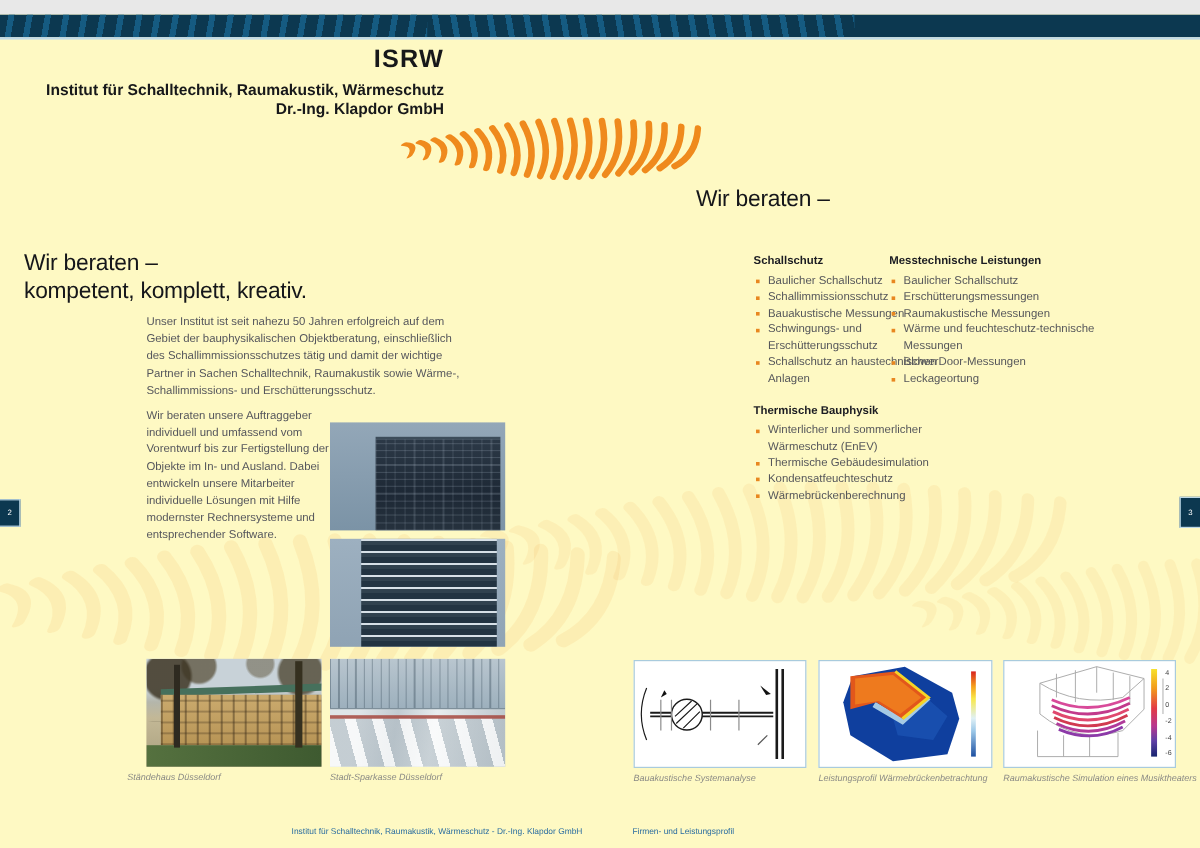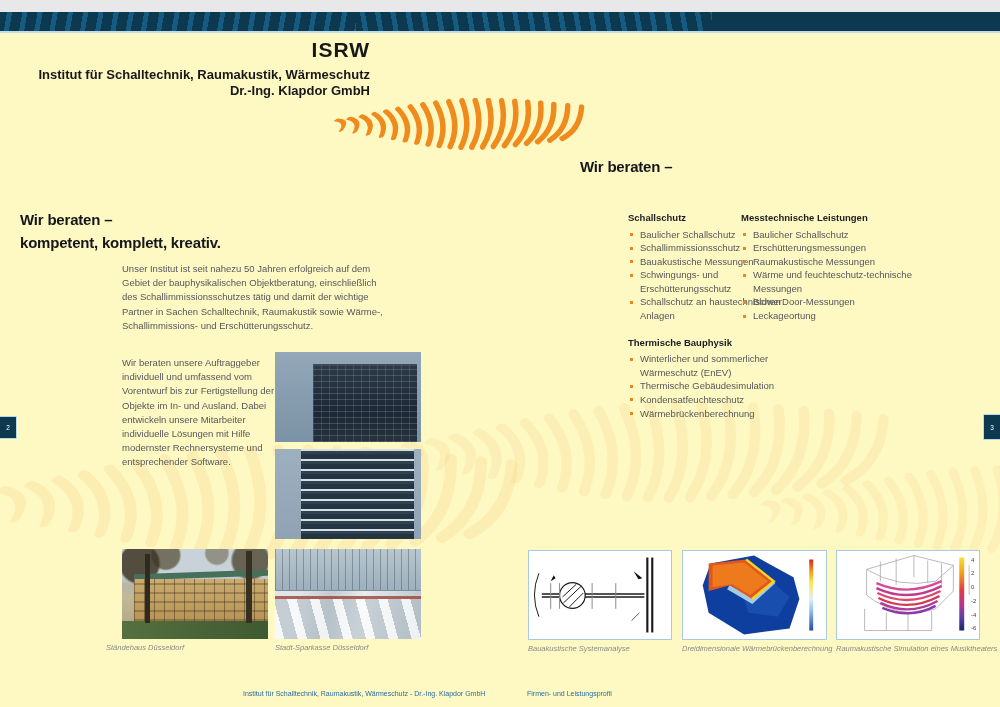--- a/index.html
+++ b/index.html
@@ -23,26 +23,26 @@
   .logo-line{font-size:13px;font-weight:bold;line-height:16px;}
   .logo-wave{position:absolute;left:334px;top:86px;width:256px;height:52px;}
 
   
   .bgwave{position:absolute;pointer-events:none;}
   .w1{left:-30px;top:415px;width:560px;height:150px;opacity:.09;}
   .w2{left:400px;top:360px;width:500px;height:160px;opacity:.08;}
   .w3{left:760px;top:430px;width:430px;height:135px;opacity:.07;}
 
   
-  .page-heading{position:absolute;font-weight:bold;color:#15161a;font-size:15px;line-height:23px;letter-spacing:-.2px;}
+  .page-heading{position:absolute;font-weight:normal;color:#15161a;font-size:19px;line-height:23px;letter-spacing:-.2px;}
   .lh{left:20px;top:196px;}
   .rh{left:580px;top:143px;width:420px;}
   .para{position:absolute;font-size:9.5px;line-height:14.2px;color:#55565c;}
   .p1{left:122px;top:250px;width:272px;}
-  .p2{left:122px;top:344px;width:166px;}
+  .p2{left:122px;top:328px;width:166px;}
 
   
   .photo{position:absolute;width:146px;height:90px;overflow:hidden;}
   .ph-a{left:275px;top:340px;background:linear-gradient(180deg,#93a7b8,#7b93a6);}
   .ph-a .bldg{position:absolute;left:26%;top:13%;right:3%;bottom:0;
     background:
       repeating-linear-gradient(90deg,rgba(190,205,220,.16) 0 1px,transparent 1px 8px),
       repeating-linear-gradient(0deg,rgba(190,205,220,.2) 0 1px,transparent 1px 6px),
       linear-gradient(180deg,#2c3947,#1d2835 60%,#26323e);
     border-top:2px solid #3c4c5a;}
@@ -311,21 +311,21 @@
         <text x="136" y="24">2</text>
         <text x="136" y="38">0</text>
         <text x="136" y="52">-2</text>
         <text x="136" y="66">-4</text>
         <text x="136" y="79">-6</text>
       </g>
     </svg>
   </div>
 
   <div class="figcap fc1">Bauakustische Systemanalyse</div>
-  <div class="figcap fc2">Dreidimensionale Wärmebrückenberechnung</div>
+  <div class="figcap fc2">Leistungsprofil Wärmebrückenbetrachtung</div>
   <div class="figcap fc3">Raumakustische Simulation eines Musiktheaters</div>
 
   <div class="footer-text ft-l">Institut für Schalltechnik, Raumakustik, Wärmeschutz - Dr.-Ing. Klapdor GmbH</div>
   <div class="footer-text ft-r">Firmen- und Leistungsprofil</div>
   <div class="pagetab tab-l">2</div>
   <div class="pagetab tab-r">3</div>
 
 </div>
 
 </body></html>

